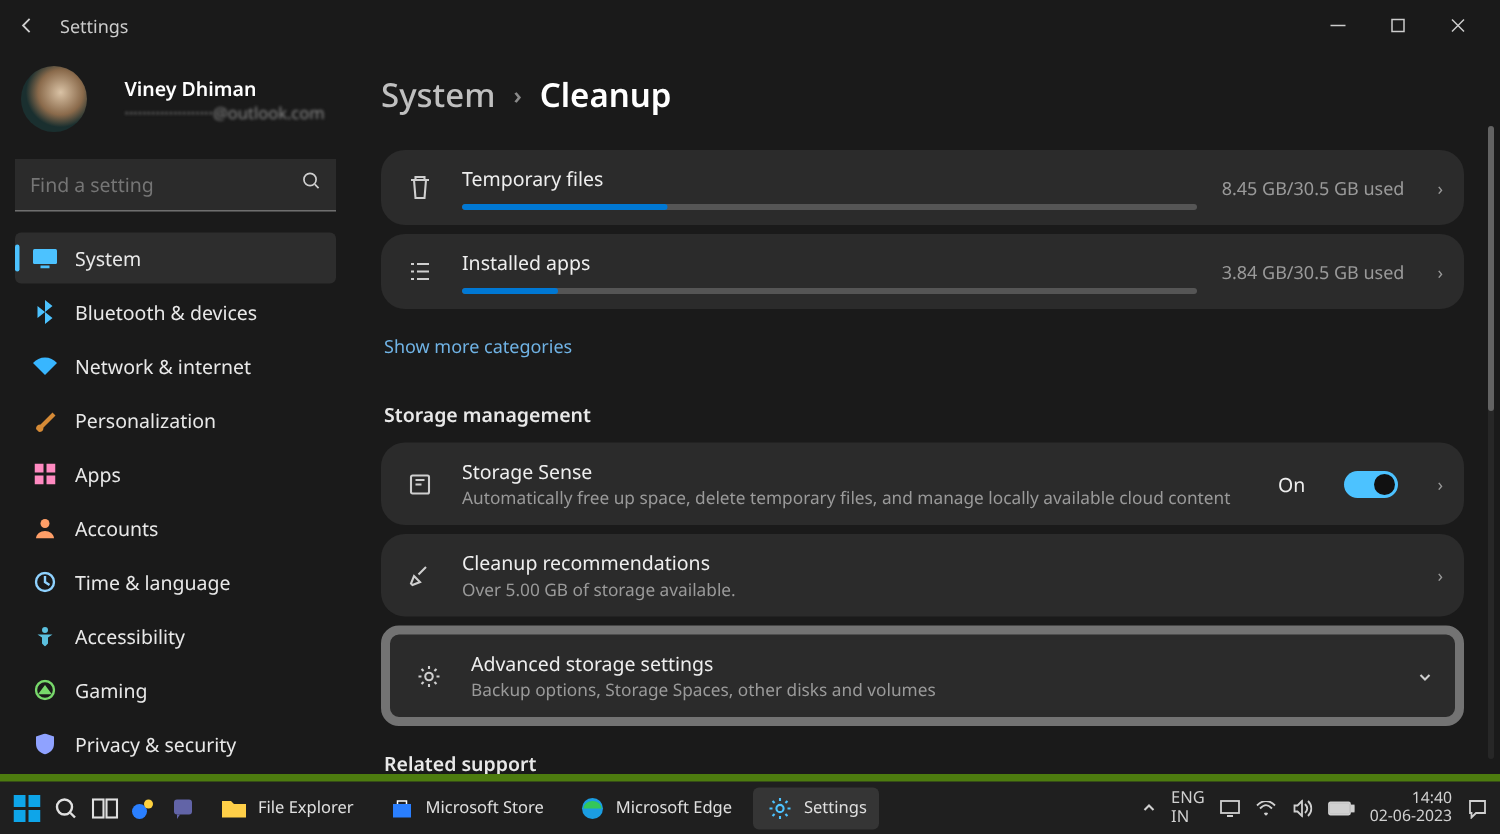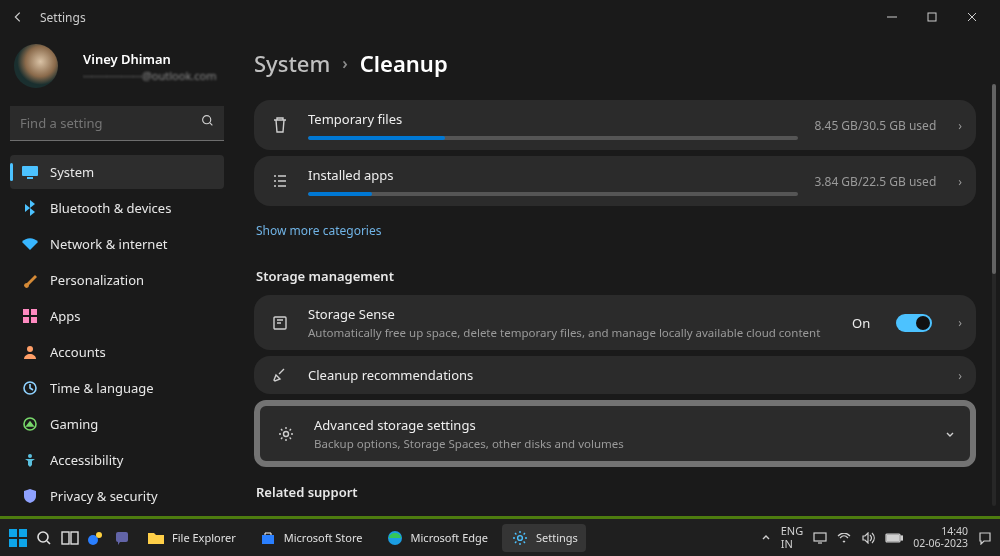--- a/index.html
+++ b/index.html
@@ -50,21 +50,21 @@
 .link-more { color: #70b3e5; font-size: 12px; margin: 10px 0 20px 2px; display: inline-block; }
 
 .section-title { font-size: 13px; font-weight: 600; color: #e8e8e8; margin: 8px 0 10px 2px; }
 
 .toggle { width: 36px; height: 18px; background: #4cc2ff; border-radius: 9px; position: relative; margin: 0 10px; }
 .toggle::after { content: ""; position: absolute; right: 2px; top: 2px; width: 14px; height: 14px; background: #111; border-radius: 50%; }
 .toggle-label { font-size: 13px; color: #eee; }
 
 .highlight { border: 6px solid #737373; border-radius: 12px; }
 
-.taskbar { position: absolute; left: 0; right: 0; bottom: 0; height: 40px; background: #1f1f1f; border-top: 3px solid #4d7c0f; display: flex; align-items: center; padding: 0 8px; gap: 6px; font-size: 11px; color: #e0e0e0; }
+.taskbar { position: absolute; left: 0; right: 0; bottom: 0; height: 40px; background: #1f1f1f; border-top: 5px solid #4d7c0f; display: flex; align-items: center; padding: 0 8px; gap: 6px; font-size: 11px; color: #e0e0e0; }
 .taskbar .tb-item { display: flex; align-items: center; gap: 6px; padding: 4px 8px; border-radius: 4px; }
 .taskbar .tb-icon { width: 20px; height: 20px; display: flex; align-items: center; justify-content: center; font-size: 14px; }
 .taskbar .spacer { flex: 1; }
 .taskbar .tray { display: flex; align-items: center; gap: 10px; font-size: 11px; color: #d0d0d0; }
 .tray .timeblock { text-align: right; line-height: 1.1; font-size: 10.5px; }
 svg { display: block; }
 </style>
 </head>
 <body>
 
@@ -171,35 +171,35 @@
         <span class="icon">
             <svg width="14" height="14" viewBox="0 0 14 14" fill="none" stroke="#8fd2ff" stroke-width="1.6">
               <circle cx="7" cy="7" r="6"></circle>
               <path d="M7 3v4l3 2"></path>
             </svg>
           </span>
         <span>Time &amp; language</span>
       </div>
       <div class="nav-item">
         <span class="icon">
+            <svg width="14" height="14" viewBox="0 0 14 14" fill="#5bc0de">
+              <circle cx="7" cy="3" r="2"></circle>
+              <path d="M2 6h10l-3 2v4l-2 2-2-2V8z"></path>
+            </svg>
+          </span>
+        <span>Accessibility</span>
+      </div>
+      <div class="nav-item">
+        <span class="icon">
             <svg width="14" height="14" viewBox="0 0 14 14" fill="none" stroke="#78d86b" stroke-width="1.6">
               <circle cx="7" cy="7" r="6"></circle>
               <path d="M4 9l3-4 3 4z" fill="#78d86b"></path>
             </svg>
           </span>
         <span>Gaming</span>
-      </div>
-      <div class="nav-item">
-        <span class="icon">
-            <svg width="14" height="14" viewBox="0 0 14 14" fill="#5bc0de">
-              <circle cx="7" cy="3" r="2"></circle>
-              <path d="M2 6h10l-3 2v4l-2 2-2-2V8z"></path>
-            </svg>
-          </span>
-        <span>Accessibility</span>
       </div>
       <div class="nav-item">
         <span class="icon">
             <svg width="14" height="14" viewBox="0 0 14 14" fill="#8fa2ff">
               <path d="M7 0l6 2v5c0 4-3 6-6 7-3-1-6-3-6-7V2z"></path>
             </svg>
           </span>
         <span>Privacy &amp; security</span>
       </div>
       <div class="nav-item">
@@ -241,21 +241,21 @@
         <svg width="18" height="18" viewBox="0 0 18 18" fill="none" stroke="#cfcfcf" stroke-width="1.4">
             <path d="M3 4h2M7 4h8M3 9h2M7 9h8M3 14h2M7 14h8"></path>
           </svg>
       </div>
       <div class="cbody">
         <div class="ctitle">Installed apps</div>
         <div class="progress">
             <div class="fill" style="width:13%"></div>
           </div>
       </div>
-      <div class="usage">3.84 GB/22.5 GB used</div>
+      <div class="usage">3.84 GB/30.5 GB used</div>
       <div class="chevron">›</div>
     </div>
 
     <a class="link-more">Show more categories</a>
 
     <div class="section-title">Storage management</div>
 
     <div class="card">
       <div class="cicon">
         <svg width="18" height="18" viewBox="0 0 18 18" fill="none" stroke="#cfcfcf" stroke-width="1.4">
@@ -273,20 +273,21 @@
     </div>
 
     <div class="card">
       <div class="cicon">
         <svg width="18" height="18" viewBox="0 0 18 18" fill="none" stroke="#cfcfcf" stroke-width="1.4">
             <path d="M13 3 8 8m-3 1 4 4-5 2-1-1z"></path>
           </svg>
       </div>
       <div class="cbody">
         <div class="ctitle">Cleanup recommendations</div>
+        <div class="csub">Over 5.00 GB of storage available.</div>
       </div>
       <div class="chevron">›</div>
     </div>
 
     <div class="card highlight">
       <div class="cicon">
         <svg width="18" height="18" viewBox="0 0 18 18" fill="none" stroke="#cfcfcf" stroke-width="1.4">
             <circle cx="9" cy="9" r="2.5"></circle>
             <path d="M9 2v2M9 14v2M2 9h2M14 9h2M4 4l1.4 1.4M12.6 12.6 14 14M14 4l-1.4 1.4M5.4 12.6 4 14"></path>
           </svg>

